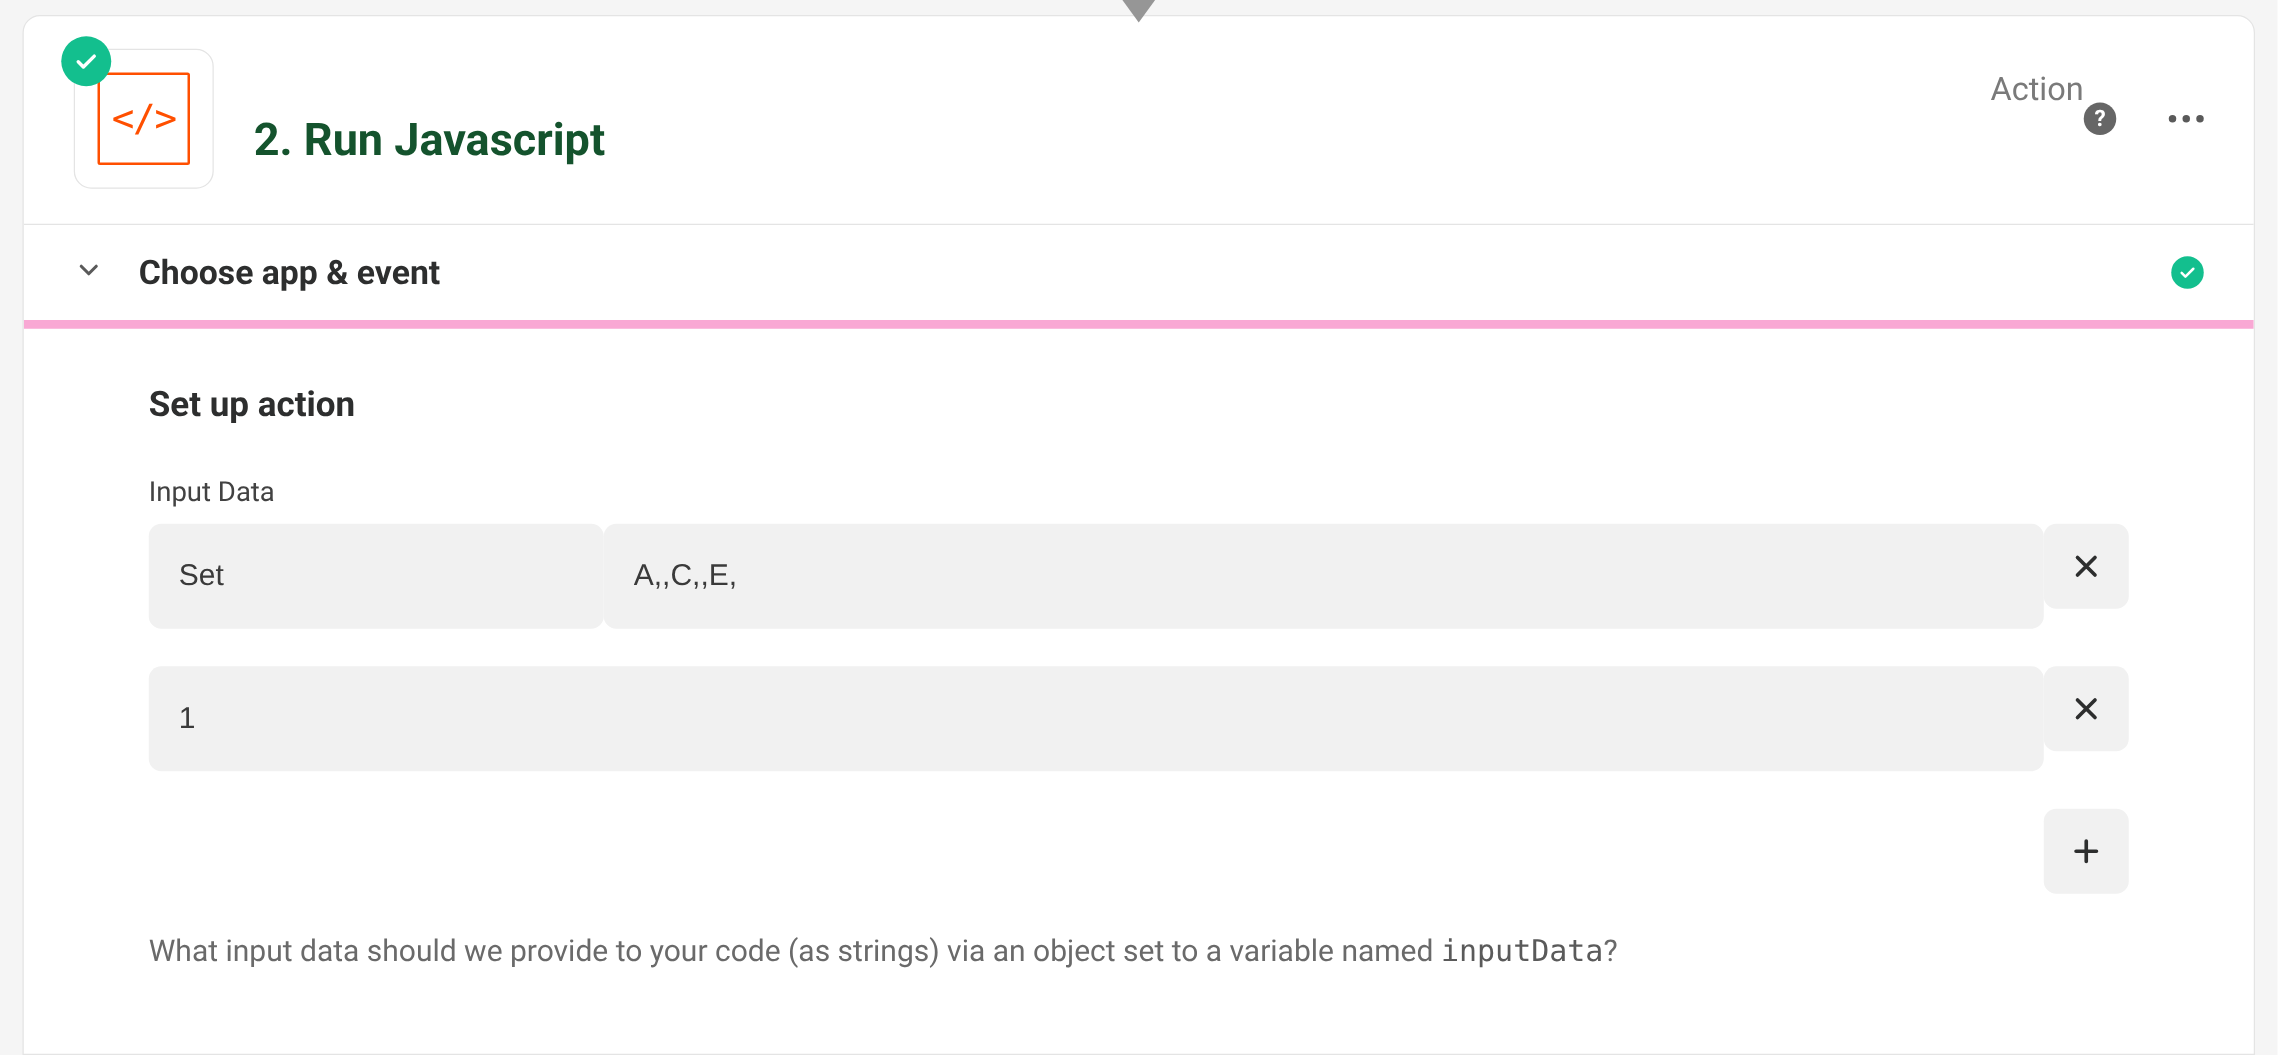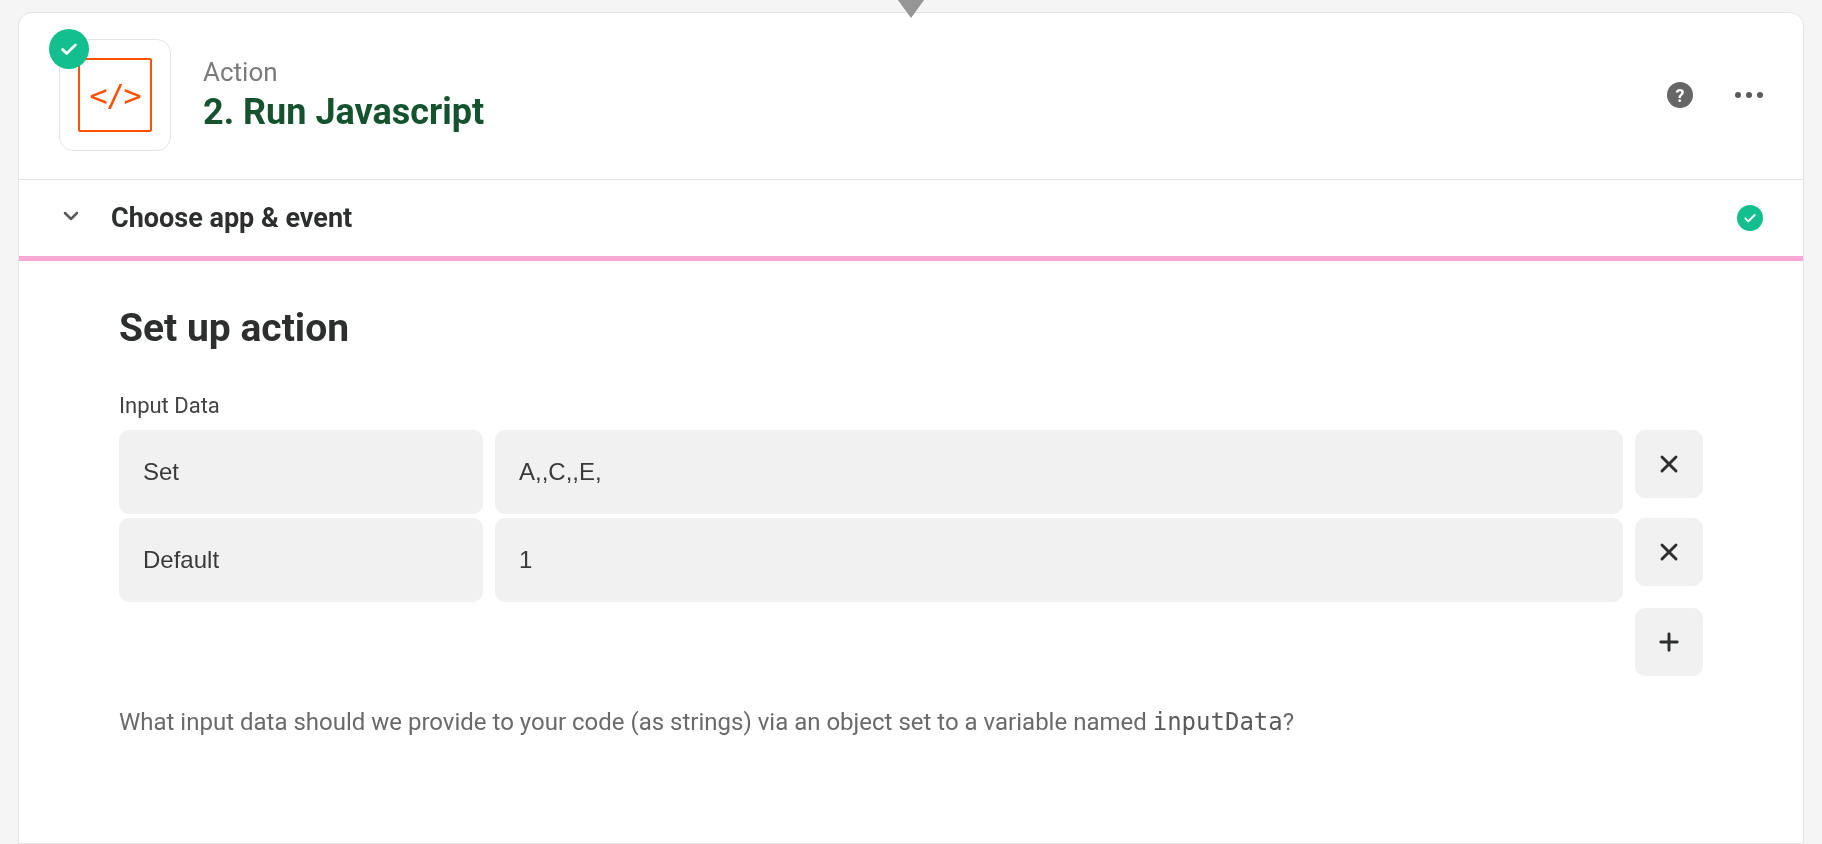--- a/index.html
+++ b/index.html
@@ -75,20 +75,21 @@
     display: flex;
     align-items: center;
     justify-content: center;
   }
   .check-badge svg { width: 22px; height: 22px; }
   .titles { flex: 1; }
   .overline {
     color: #7a7a7a;
     font-size: 26px;
     margin-bottom: 4px;
+    text-align: right;
   }
   .title {
     font-size: 36px;
     font-weight: 700;
     color: #14532d;
   }
   .header-actions {
     display: flex;
     align-items: center;
     gap: 42px;
@@ -111,21 +112,21 @@
   .more-icon span {
     width: 6px; height: 6px;
     background: #5a5a5a;
     border-radius: 50%;
   }
   .section-row {
     display: flex;
     align-items: center;
     padding: 22px 40px;
     border-top: 1px solid #e4e4e4;
-    border-bottom: 5px solid #f9a8d4;
+    border-bottom: 7px solid #f9a8d4;
     cursor: pointer;
   }
   .chevron {
     margin-right: 28px;
     color: #5a5a5a;
   }
   .chevron svg { width: 24px; height: 24px; }
   .section-label {
     font-size: 27px;
     font-weight: 700;
@@ -137,34 +138,33 @@
     border-radius: 50%;
     display: flex;
     align-items: center;
     justify-content: center;
   }
   .section-check svg { width: 16px; height: 16px; }
   .body {
     padding: 44px 100px 0 100px;
   }
   .body-title {
-    font-size: 39px;
+    font-size: 28px;
     font-weight: 700;
     margin-bottom: 42px;
   }
   .field-label {
     font-size: 22px;
     color: #424242;
     margin-bottom: 12px;
     margin-top: 10px;
   }
   .row {
     display: flex;
-    gap: 12px;
-    margin-bottom: 4px;
+    margin-bottom: 30px;
   }
   .key-input {
     width: 364px;
     background: #f1f1f1;
     border-radius: 10px;
     padding: 20px 24px;
     font-size: 24px;
     color: #3a3a3a;
     border: none;
     outline: none;
@@ -264,21 +264,20 @@
       <input class="key-input" value="Set" style="">
       <input class="val-input" value="A,,C,,E," style="">
       <button class="icon-btn">
         <svg viewBox="0 0 24 24" fill="none">
             <path d="M6 6l12 12M18 6L6 18" stroke-linecap="round"></path>
           </svg>
       </button>
     </div>
 
     <div class="row">
-      <input class="key-input" value="Default" style="">
       <input class="val-input" value="1" style="">
       <button class="icon-btn">
         <svg viewBox="0 0 24 24" fill="none">
             <path d="M6 6l12 12M18 6L6 18" stroke-linecap="round"></path>
           </svg>
       </button>
     </div>
 
     <div class="add-row">
       <button class="icon-btn">

